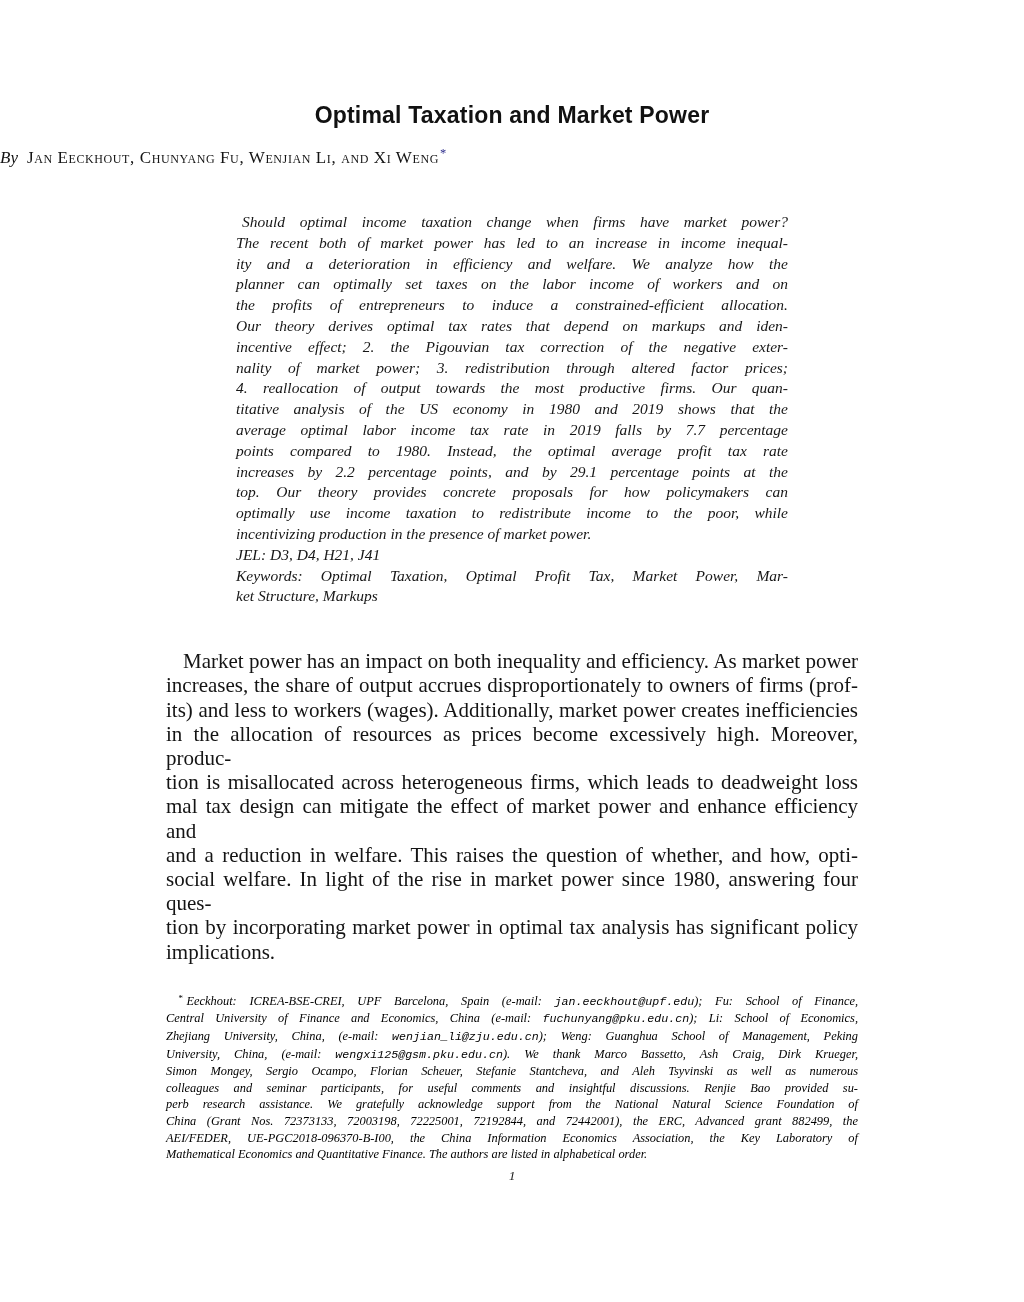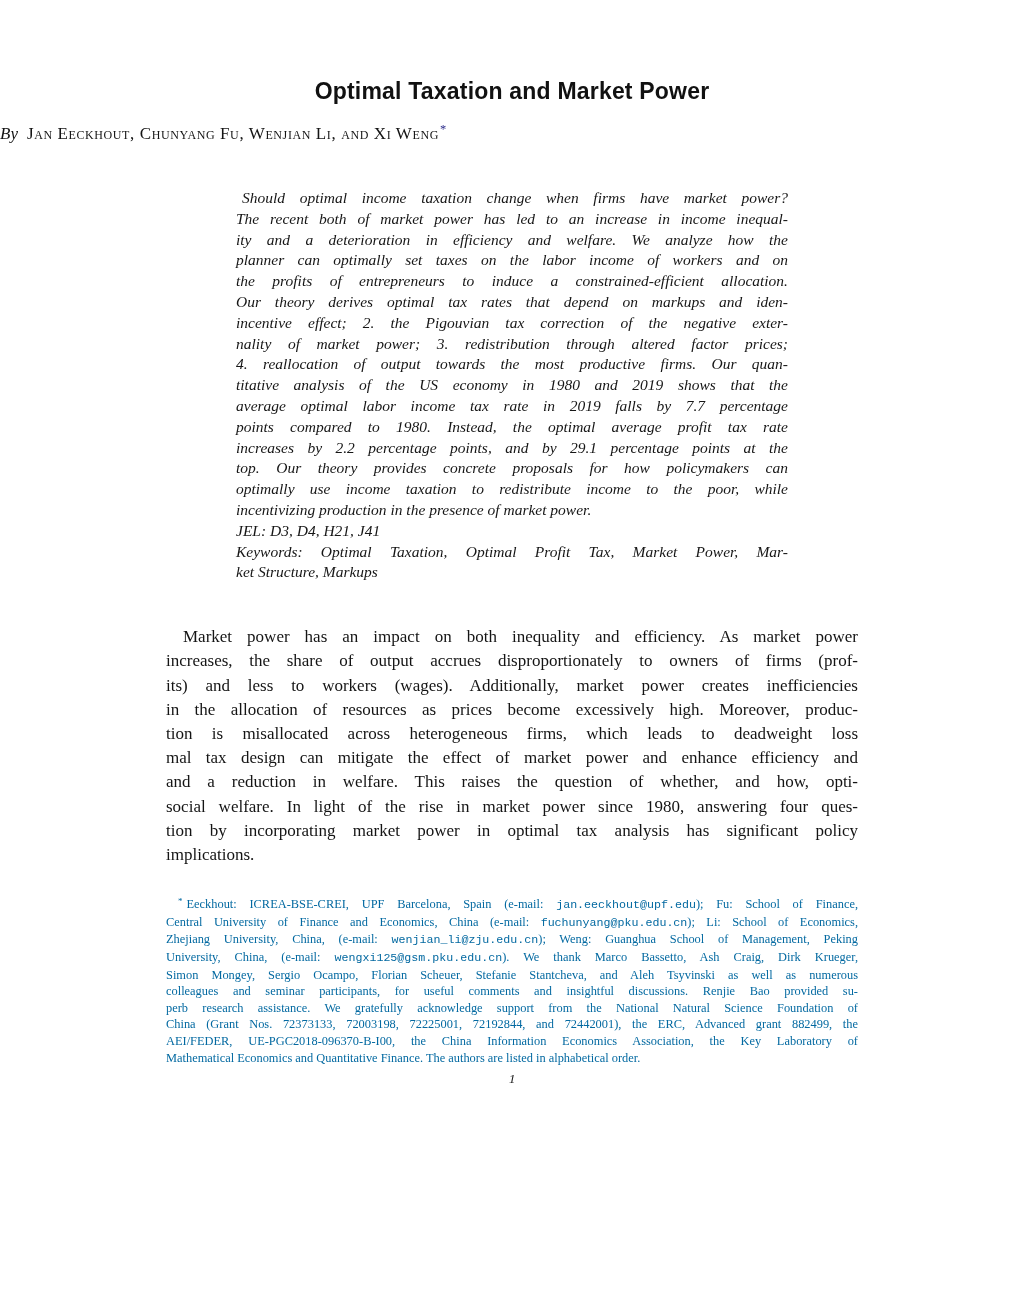--- a/index.html
+++ b/index.html
@@ -13,21 +13,21 @@
   .page {
     position: relative;
     width: 1024px;
     height: 1302px;
     background: #ffffff;
     color: #141414;
     font-family: "Liberation Serif", serif;
   }
   .title {
     margin: 0 auto;
-    padding-top: 78px;
+    padding-top: 102px;
     text-align: center;
     font-family: "Liberation Sans", sans-serif;
     font-weight: bold;
     font-size: 23px;
     letter-spacing: 0.2px;
     color: #111111;
   }
   .byline {
     margin-top: 17px;
     text-align: left;
@@ -55,32 +55,33 @@
     margin: 44px auto 13px auto;
     font-style: italic;
     font-size: 15.5px;
     line-height: 20.8px;
     color: #161616;
   }
   .abstract .tline.ind { text-indent: 6px; }
   .bodytext {
     width: 692px;
     margin: 42px auto 0 auto;
-    font-size: 17px;
+    font-size: 21px;
     line-height: 24.2px;
     color: #141414;
   }
   .bodytext .tline.ind { text-indent: 17px; }
   .para { margin: 0; }
   .footnote {
     width: 692px;
     margin: 26px auto 0 auto;
     font-size: 12.4px;
     line-height: 16.6px;
-    color: #0369a1;
+    color: #000000;
+    font-style: italic;
   }
   .footnote .tline.ind { text-indent: 12px; }
   .tline {
     text-align: justify;
     text-align-last: justify;
   }
   .tline.flush { text-align-last: left; }
   .mono {
     font-family: "Liberation Mono", monospace;
     font-size: 0.94em;

